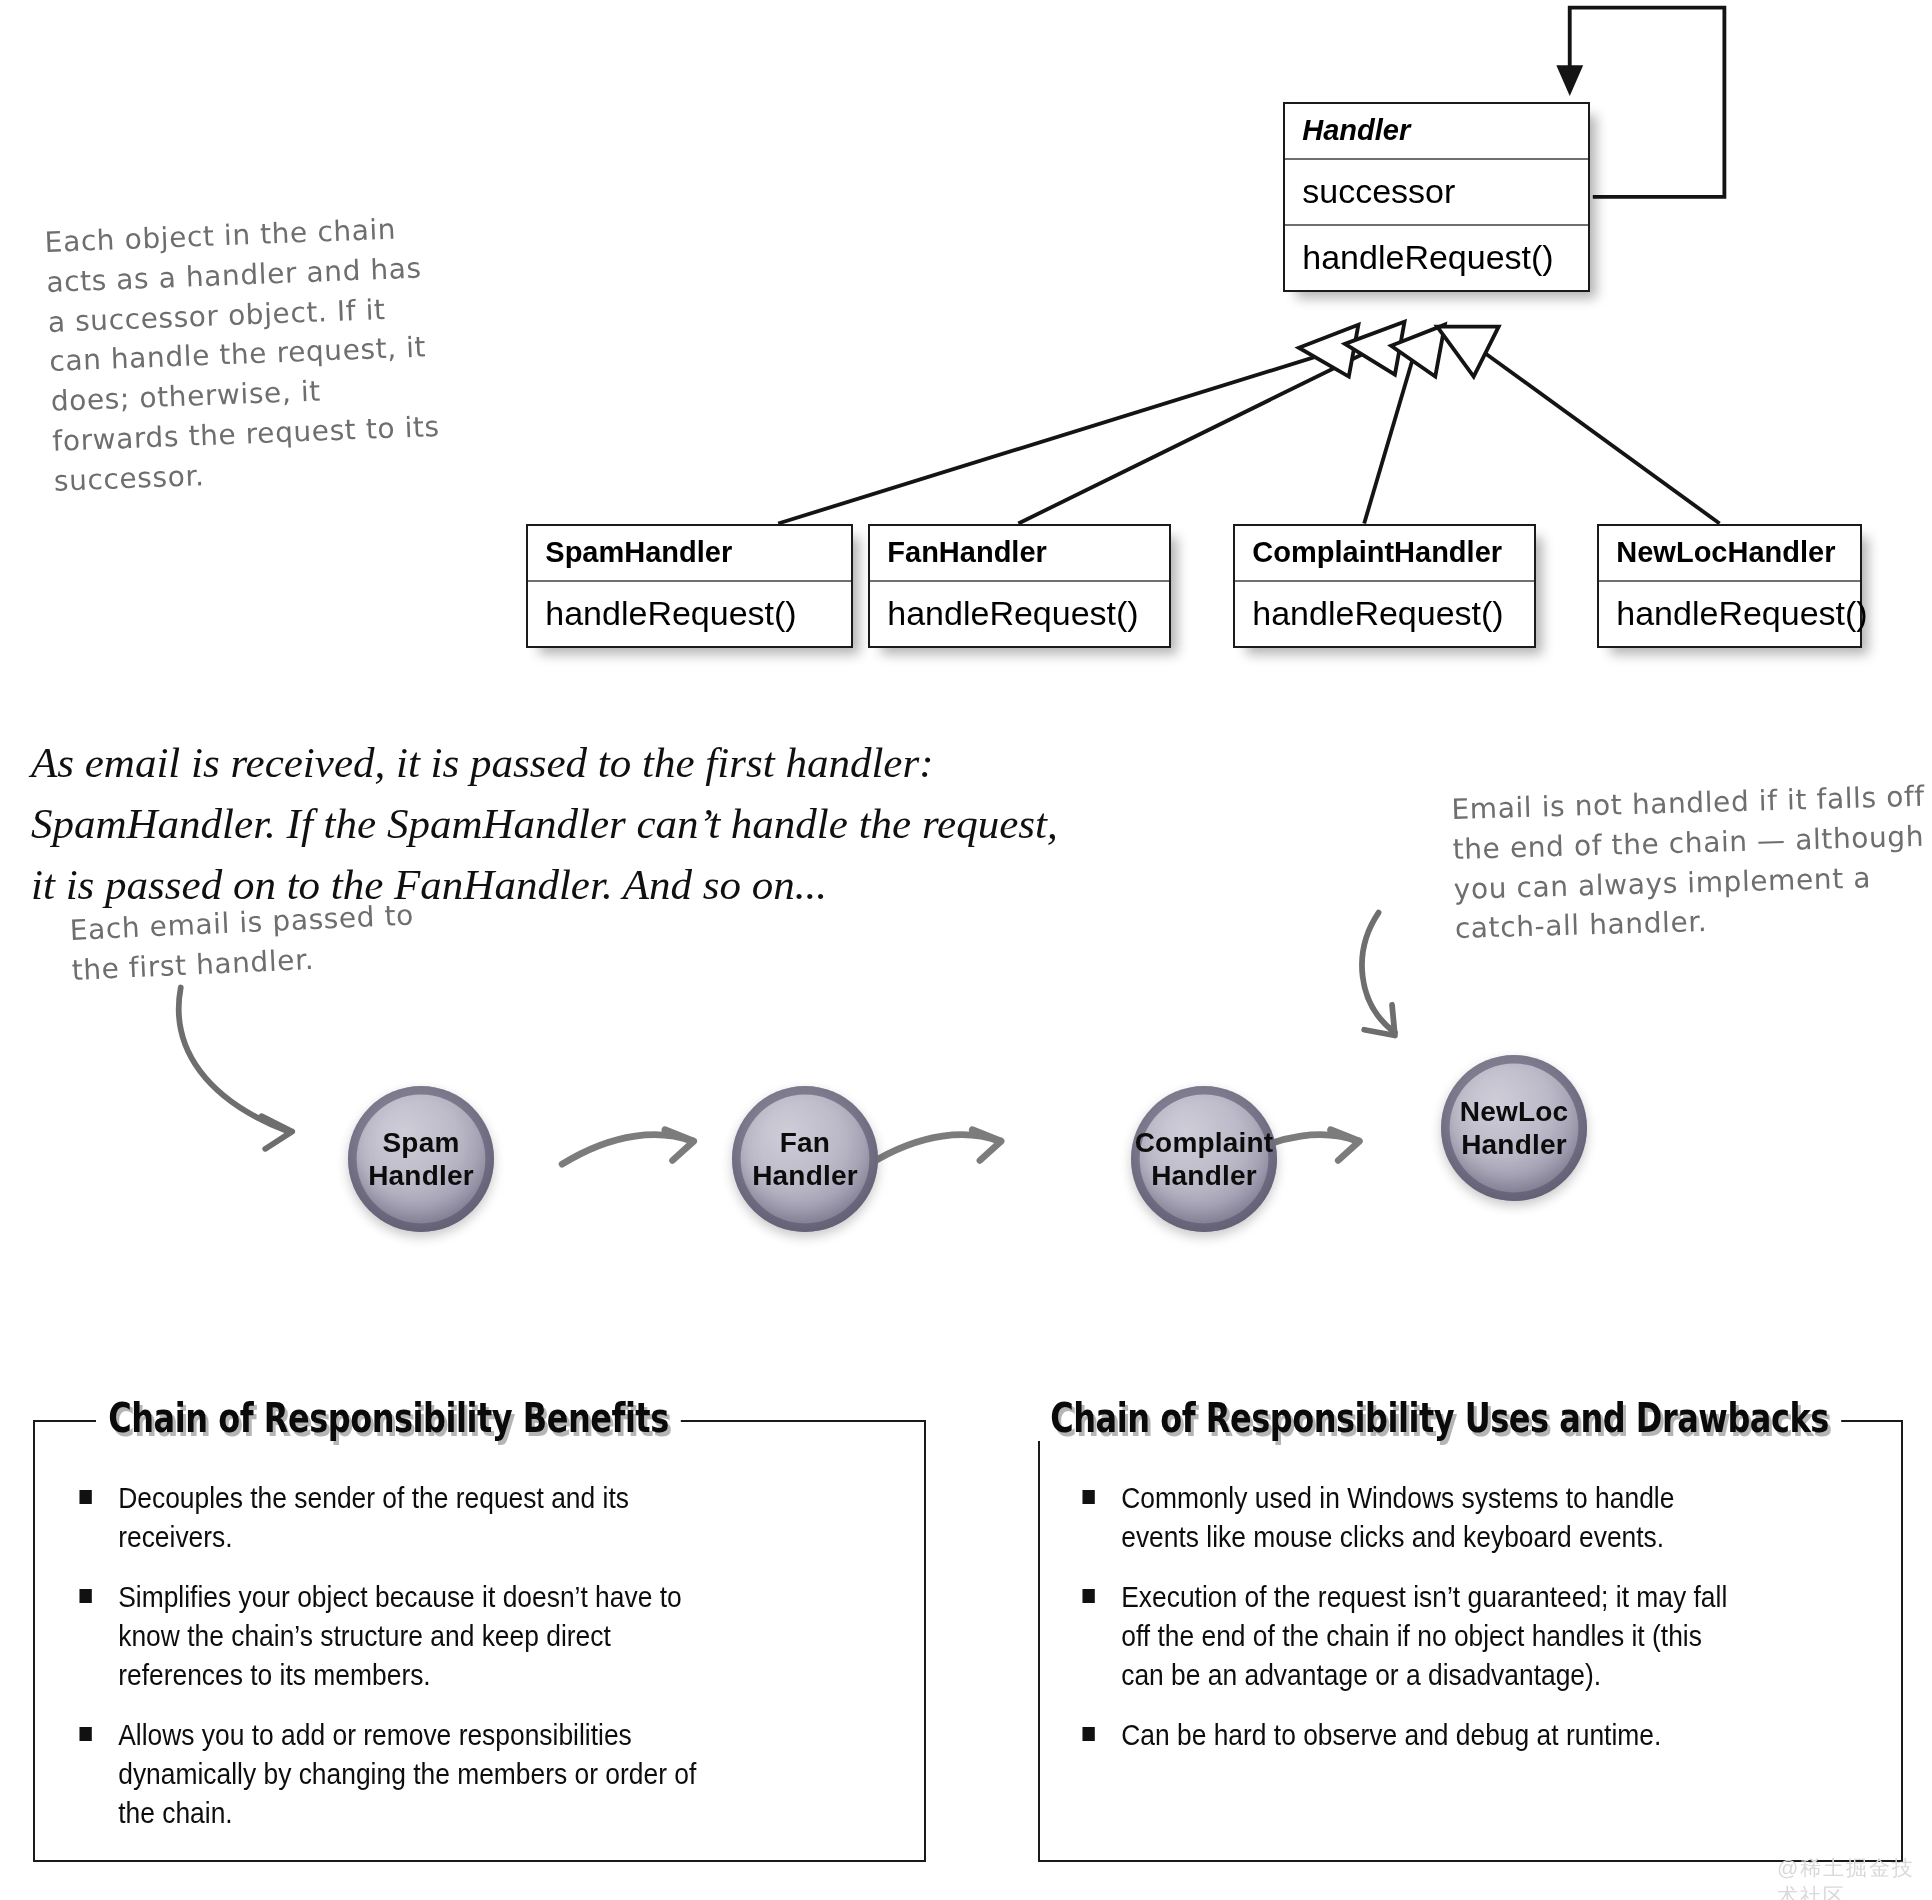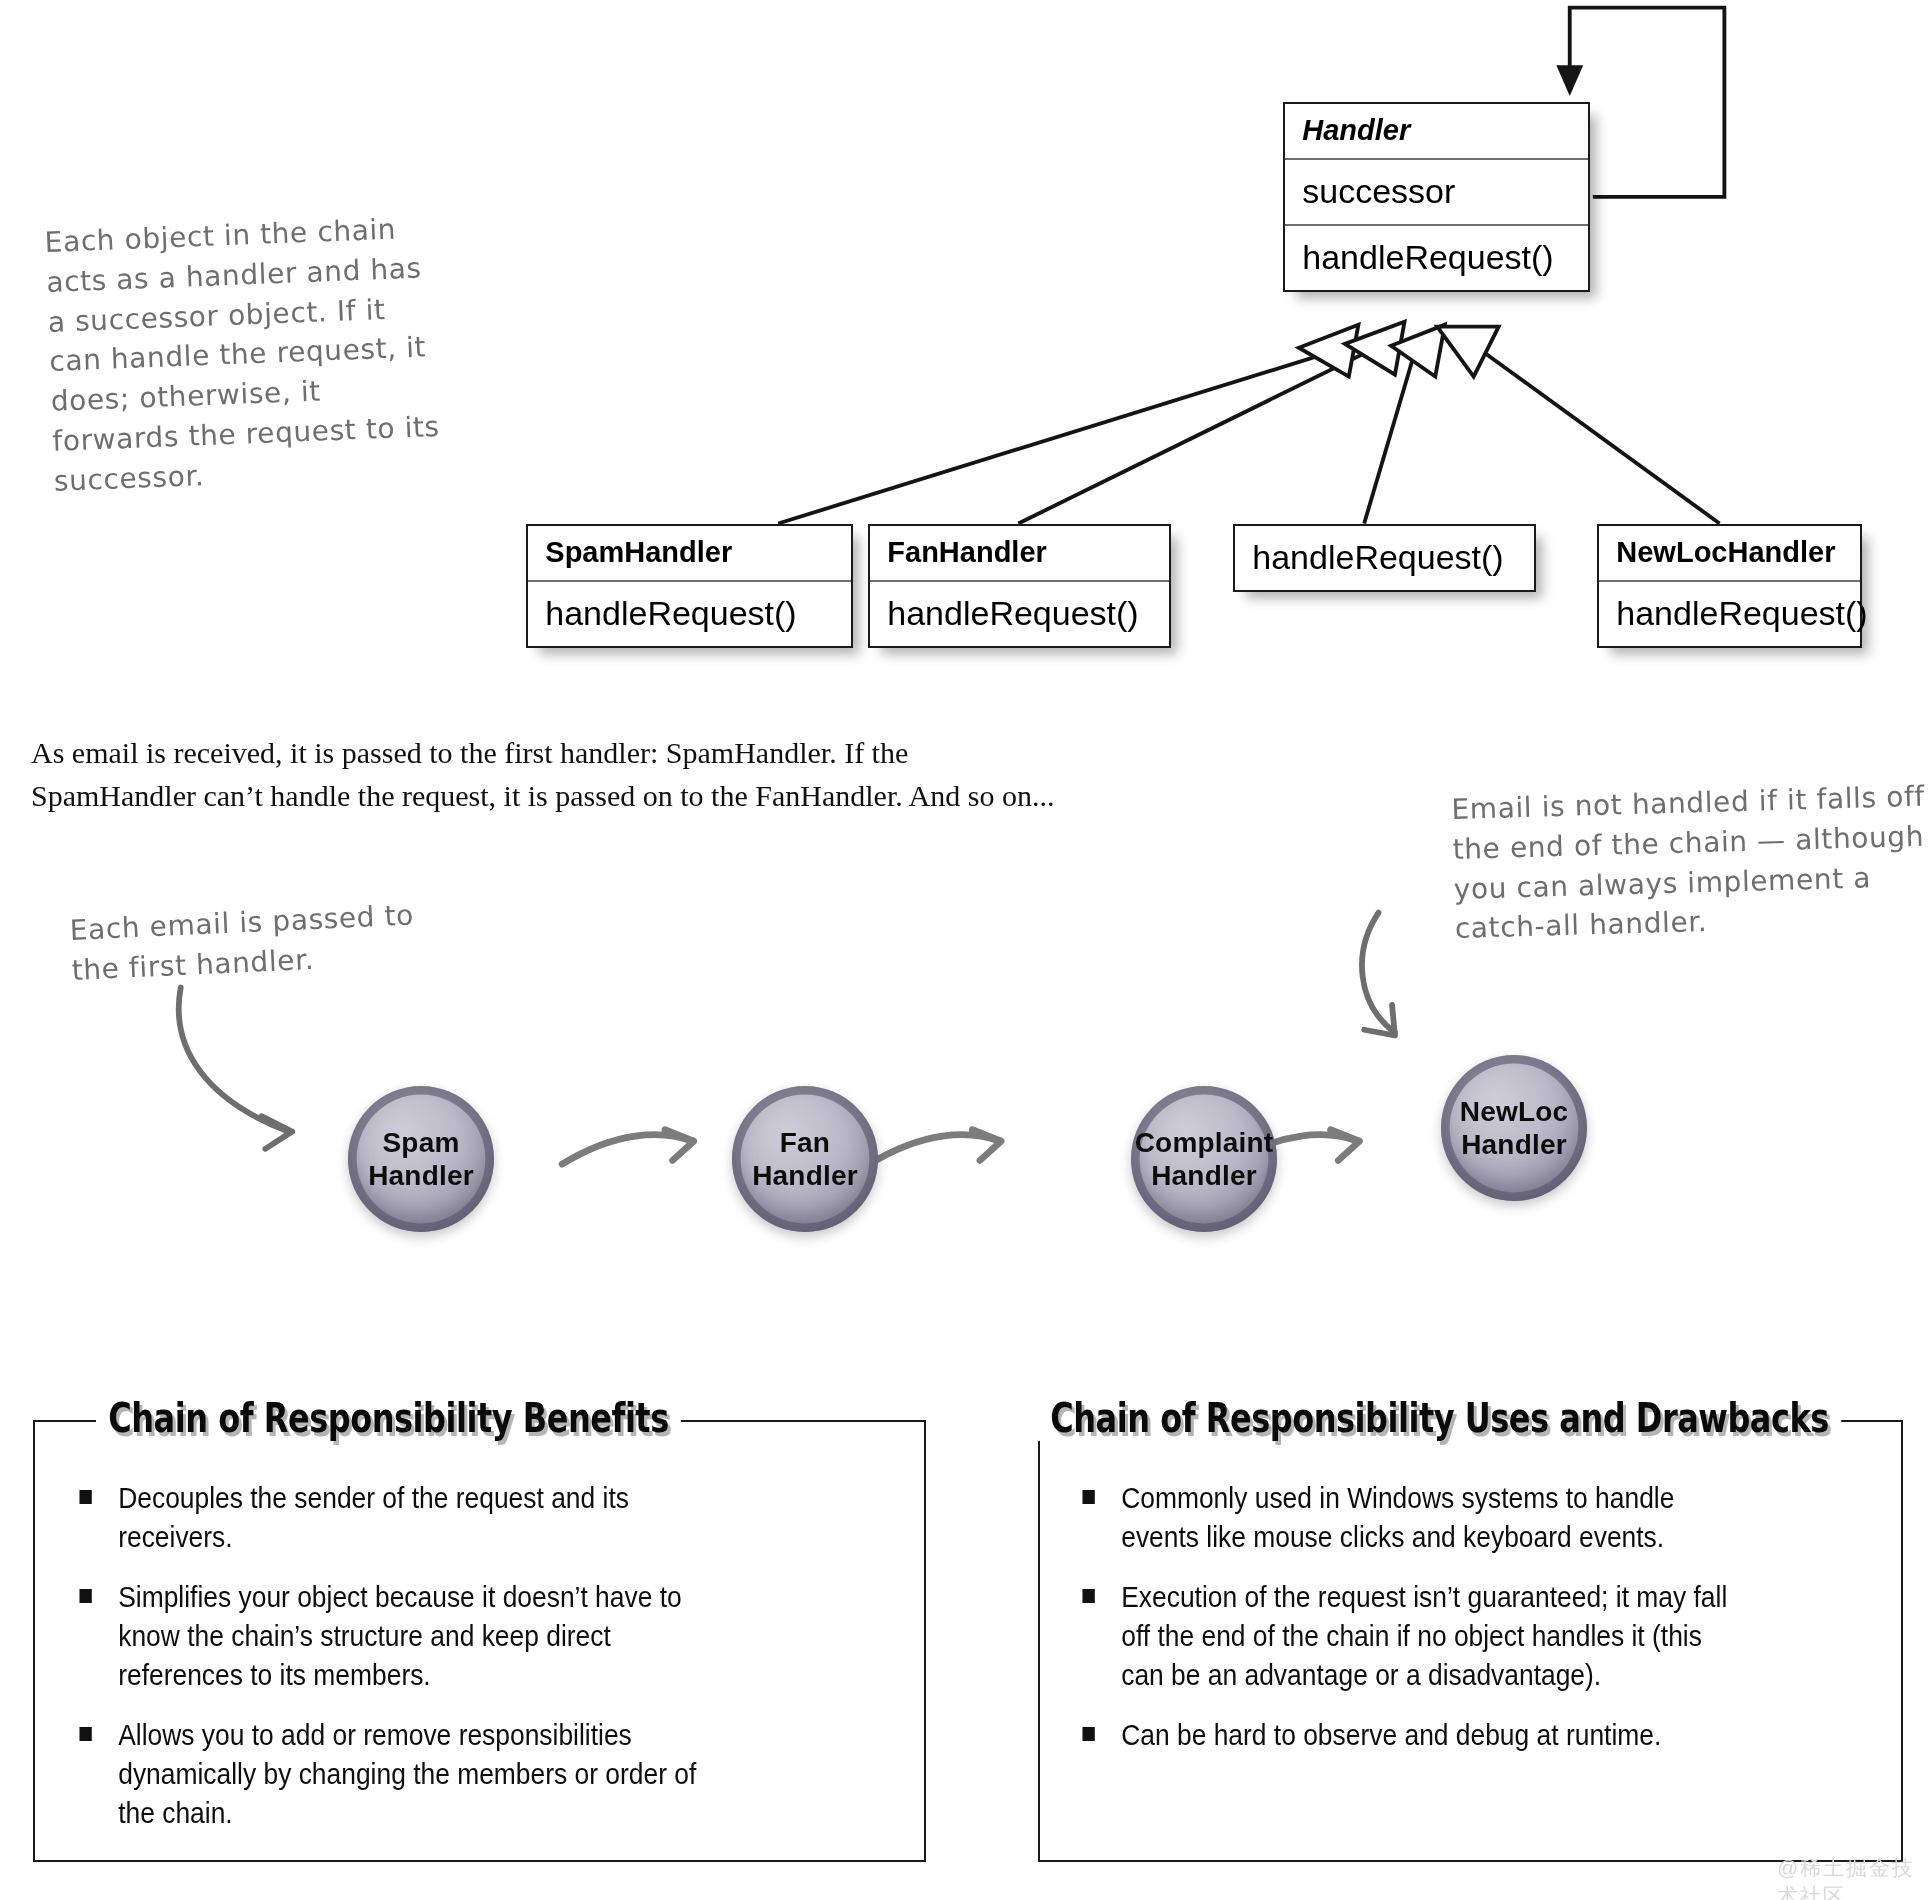--- a/index.html
+++ b/index.html
@@ -17,21 +17,21 @@
            white-space:nowrap;}
   .uml-row.sep{border-bottom:2.9px solid #6f6f6f;}
 
   
   .hand{position:absolute;color:#6e6e6e;font-family:"DejaVu Sans",sans-serif;
         font-size:28px;line-height:1.42;letter-spacing:0.6px;
         transform-origin:left top;}
 
   
   .bodytext{position:absolute;font-family:"Liberation Serif",serif;
-            font-size:30px;line-height:1.42;color:#101010;}
+            font-size:43px;line-height:1.42;color:#101010;font-style:italic;}
 
   
   .node{position:absolute;width:146px;height:146px;border-radius:50%;
         background:radial-gradient(circle at 38% 32%, #cfcdd8 0%, #bcbac8 38%, #9d9aae 72%, #76748a 100%);
         box-shadow:inset 0 0 0 8.6px rgba(88,86,108,.62),
                    inset 0 -13.4px 25px rgba(70,68,92,.45),
                    0 4.8px 11.5px rgba(0,0,0,.22);
         display:flex;align-items:center;justify-content:center;text-align:center;}
   .node span{font-size:28px;font-weight:bold;color:#0c0c0c;line-height:1.18;
              letter-spacing:0.2px;}
@@ -98,20 +98,21 @@
   <div class="uml-title plain">SpamHandler</div>
   <div class="uml-row">handleRequest()</div>
 </div>
 
 <div class="uml-box" style="left:868px;top:524px;width:303px;">
   <div class="uml-title plain">FanHandler</div>
   <div class="uml-row">handleRequest()</div>
 </div>
 
 <div class="uml-box" style="left:1233px;top:524px;width:303px;">
+  <div class="uml-title plain">ComplaintHandler</div>
   <div class="uml-row">handleRequest()</div>
 </div>
 
 <div class="uml-box" style="left:1597px;top:524px;width:265px;">
   <div class="uml-title plain">NewLocHandler</div>
   <div class="uml-row">handleRequest()</div>
 </div>
 
 <div class="hand" style="left:44px;top:223px;width:394px;transform:rotate(-2.2deg);">Each object in the chain acts as a handler and has a successor object. If it can handle the request, it does; otherwise, it forwards the request to its successor.</div>
 

